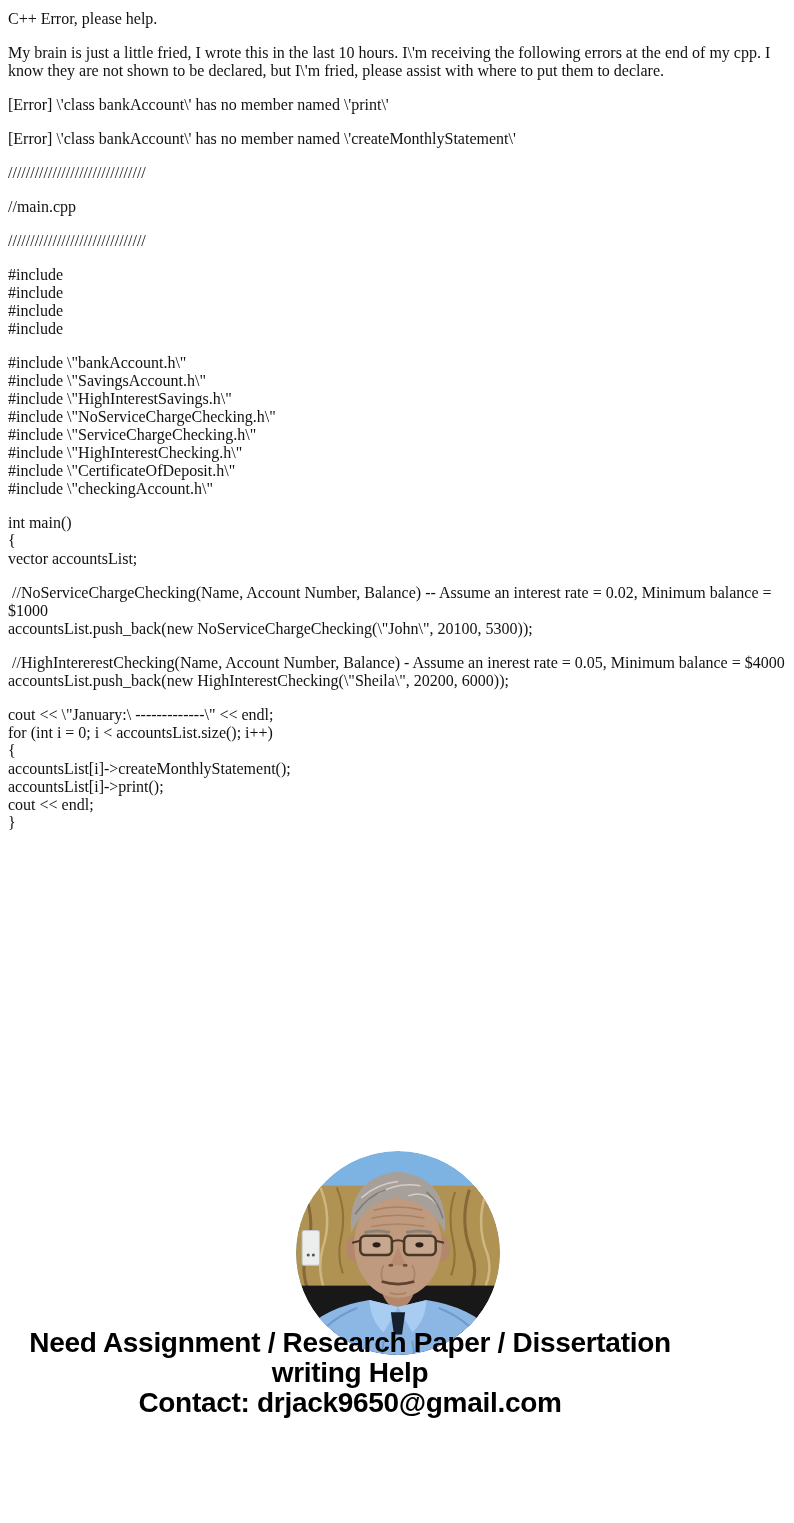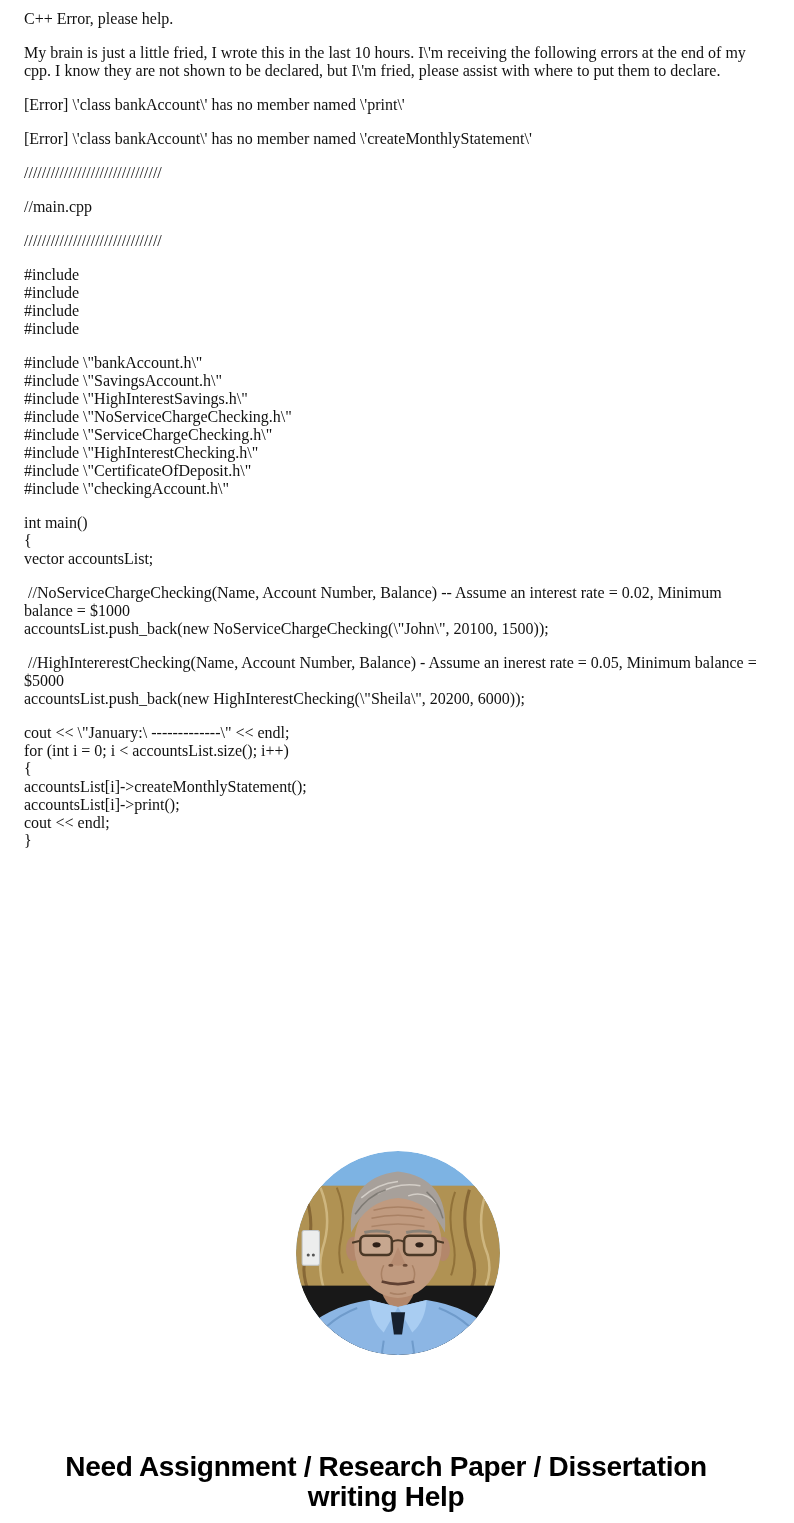--- a/index.html
+++ b/index.html
@@ -14,48 +14,47 @@
   }
   .doc {
     padding: 10px 8px 0 8px;
     width: 778px;
     height: 1112px;
     overflow: hidden;
     font-size: 16px;
     line-height: 18px;
   }
   .doc p {
-    margin: 16px 16px;
+    margin: 16px 0;
     white-space: pre-wrap;
     word-wrap: break-word;
   }
   .doc p:first-child { margin-top: 0; }
   .avatar {
     position: absolute;
     left: 296px;
     top: 1151px;
     width: 204px;
     height: 204px;
     border-radius: 50%;
     overflow: hidden;
   }
   .avatar svg { display: block; width: 100%; height: 100%; }
   .footer {
     position: absolute;
-    top: 1452px;
+    top: 1328px;
     left: 0;
     width: 700px;
     text-align: center;
     font-family: "Liberation Sans", sans-serif;
     font-weight: bold;
     font-size: 28px;
     line-height: 30px;
     color: #000000;
     letter-spacing: -0.3px;
-    padding-left: 36px;
   }
 </style>
 </head>
 <body>
 
 <div class="doc">
   <p>C++ Error, please help.</p>
   <p>My brain is just a little fried, I wrote this in the last 10 hours. I\'m receiving the following errors at the end of my cpp. I know they are not shown to be declared, but I\'m fried, please assist with where to put them to declare.</p>
   <p>[Error] \'class bankAccount\' has no member named \'print\'</p>
   <p>[Error] \'class bankAccount\' has no member named \'createMonthlyStatement\'</p>
@@ -71,22 +70,22 @@
 #include \"HighInterestSavings.h\"
 #include \"NoServiceChargeChecking.h\"
 #include \"ServiceChargeChecking.h\"
 #include \"HighInterestChecking.h\"
 #include \"CertificateOfDeposit.h\"
 #include \"checkingAccount.h\"</p>
   <p>int main()
 {
 vector accountsList;</p>
   <p> //NoServiceChargeChecking(Name, Account Number, Balance) -- Assume an interest rate = 0.02, Minimum balance = $1000
-accountsList.push_back(new NoServiceChargeChecking(\"John\", 20100, 1500));</p>
-  <p> //HighIntererestChecking(Name, Account Number, Balance) - Assume an inerest rate = 0.05, Minimum balance = $5000
+accountsList.push_back(new NoServiceChargeChecking(\"John\", 20100, 5300));</p>
+  <p> //HighIntererestChecking(Name, Account Number, Balance) - Assume an inerest rate = 0.05, Minimum balance = $4000
 accountsList.push_back(new HighInterestChecking(\"Sheila\", 20200, 6000));</p>
   <p>cout &lt;&lt; \"January:\ -------------\" &lt;&lt; endl;
 for (int i = 0; i &lt; accountsList.size(); i++)
 {
 accountsList[i]-&gt;createMonthlyStatement();
 accountsList[i]-&gt;print();
 cout &lt;&lt; endl;
 }</p>
 </div>
 
@@ -160,13 +159,14 @@
 
       <path d="M84,128 Q100,133 116,128" stroke="#5f4032" stroke-width="2.5" fill="none"></path>
       <path d="M92,139 Q100,142 108,139" stroke="#a27a5e" stroke-width="1.5" fill="none" opacity="0.8"></path>
     </g>
   </svg>
 </div>
 
 <div class="footer">
   <div>Need Assignment / Research Paper / Dissertation</div>
   <div>writing Help</div>
+  <div>Contact: drjack9650@gmail.com</div>
 </div>
 
 </body></html>

